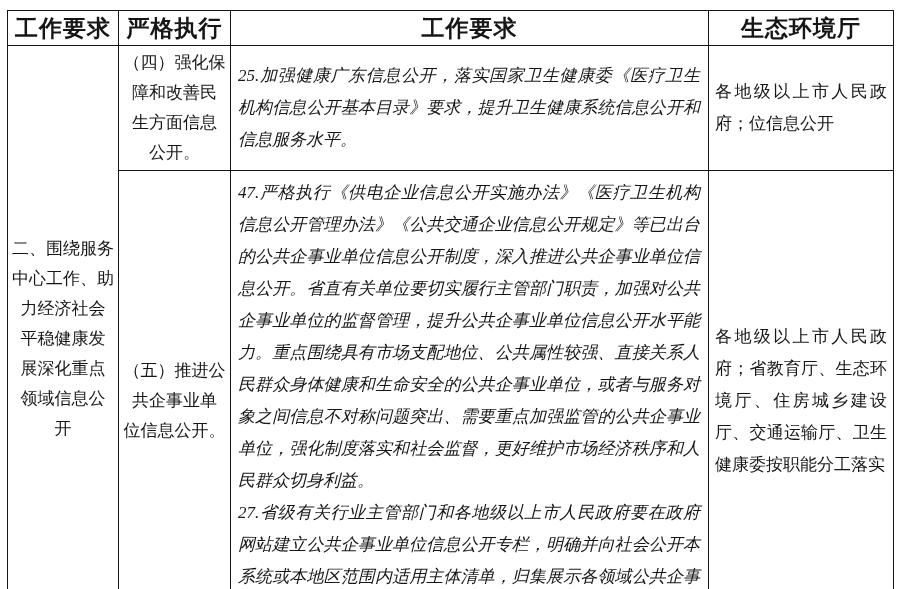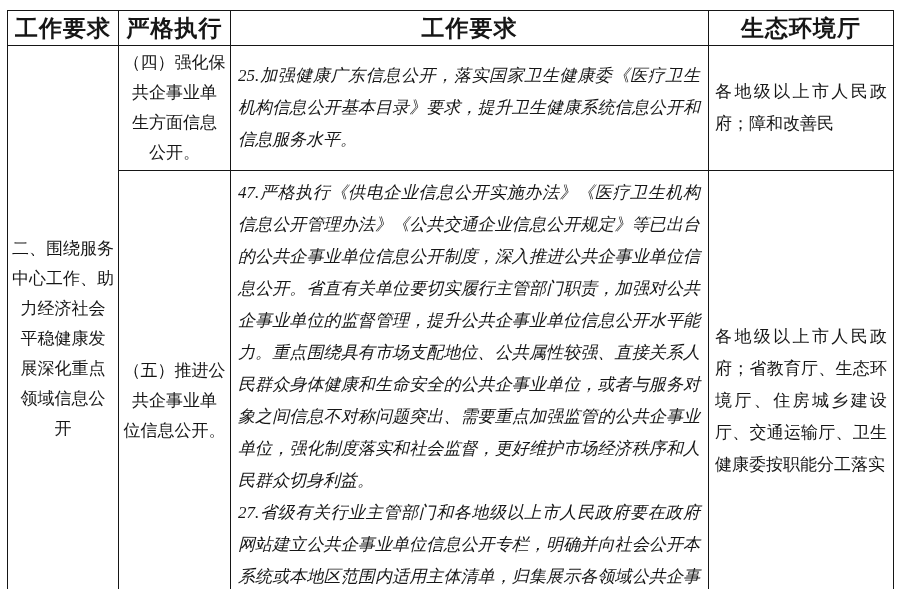--- a/index.html
+++ b/index.html
@@ -83,27 +83,27 @@
   <tbody>
     <tr class="row-1">
       <td class="cell-work" rowspan="2">二、围绕服务
 中心工作、助
 力经济社会
 平稳健康发
 展深化重点
 领域信息公
 开</td>
       <td class="cell-task">（四）强化保
-共企事业单
+障和改善民
 生方面信息
 公开。</td>
       <td class="cell-req">
         <p>25.加强健康广东信息公开，落实国家卫生健康委《医疗卫生机构信息公开基本目录》要求，提升卫生健康系统信息公开和信息服务水平。</p>
       </td>
-      <td class="cell-unit">各地级以上市人民政府；障和改善民</td>
+      <td class="cell-unit">各地级以上市人民政府；位信息公开</td>
     </tr>
     <tr class="row-2">
       <td class="cell-task">（五）推进公
 共企事业单
 位信息公开。</td>
       <td class="cell-req">
         <p>47.严格执行《供电企业信息公开实施办法》《医疗卫生机构信息公开管理办法》《公共交通企业信息公开规定》等已出台的公共企事业单位信息公开制度，深入推进公共企事业单位信息公开。省直有关单位要切实履行主管部门职责，加强对公共企事业单位的监督管理，提升公共企事业单位信息公开水平能力。重点围绕具有市场支配地位、公共属性较强、直接关系人民群众身体健康和生命安全的公共企事业单位，或者与服务对象之间信息不对称问题突出、需要重点加强监管的公共企事业单位，强化制度落实和社会监督，更好维护市场经济秩序和人民群众切身利益。</p>
         <p>27.省级有关行业主管部门和各地级以上市人民政府要在政府网站建立公共企事业单位信息公开专栏，明确并向社会公开本系统或本地区范围内适用主体清单，归集展示各领域公共企事业单位信息公开平台。</p>
       </td>
       <td class="cell-unit">各地级以上市人民政府；省教育厅、生态环境厅、住房城乡建设厅、交通运输厅、卫生健康委按职能分工落实</td>

